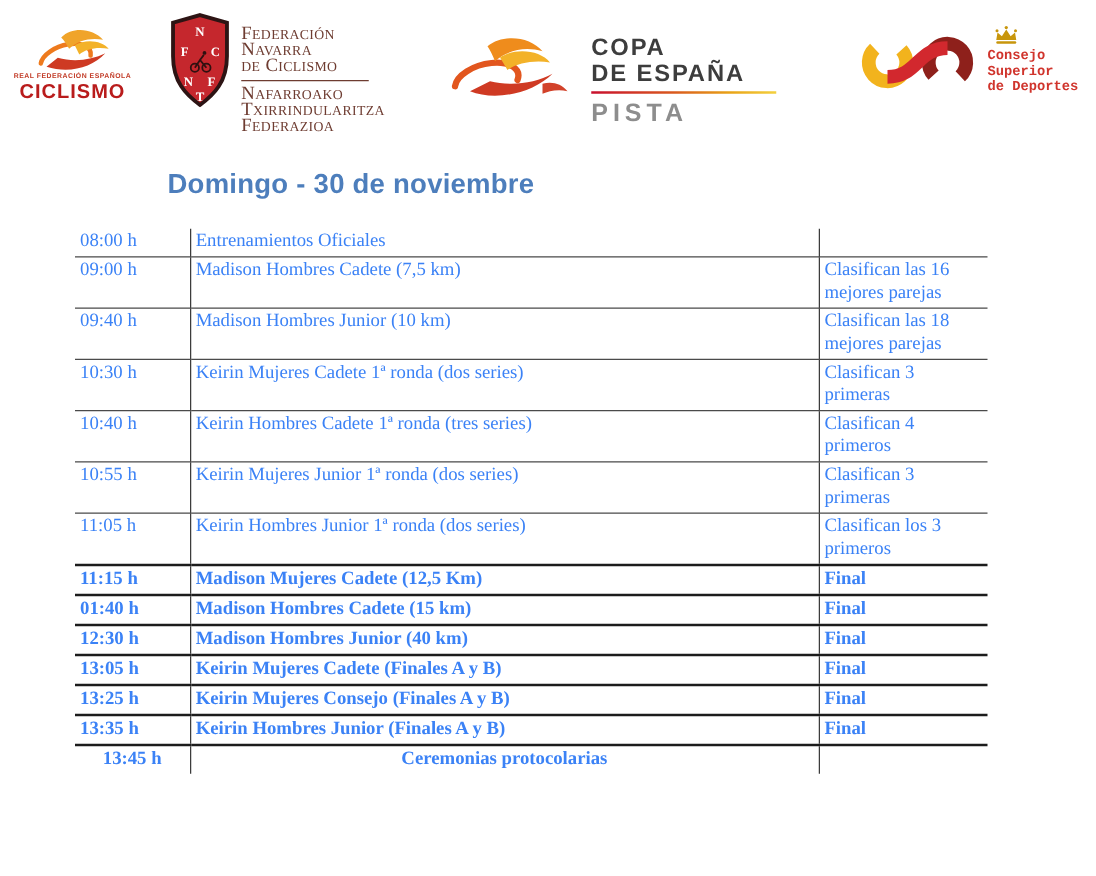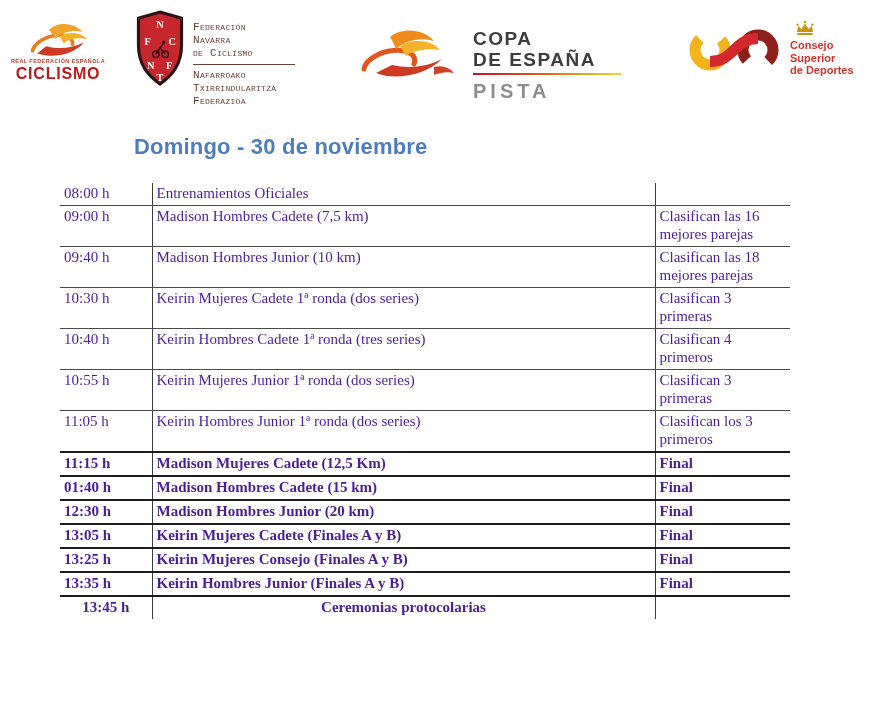--- a/index.html
+++ b/index.html
@@ -8,45 +8,45 @@
 
   
   .logo{position:absolute;}
   
   .rfec{left:10px;top:20px;width:96px;text-align:center;}
   .rfec svg{display:block;margin:0 auto;}
   .rfec-small{font-weight:700;font-size:5.5px;letter-spacing:.4px;color:#c23b27;margin-top:0;}
   .rfec-big{font-weight:700;font-size:16px;letter-spacing:.8px;color:#b91c1c;margin-top:1px;}
   
   .fnc{left:136px;top:10px;display:flex;}
-  .fnc-text{margin-left:9px;padding-top:11px;font-family:Liberation Mono, monospace;
-            font-variant:small-caps;color:#6e3c31;font-size:11px;line-height:13px;letter-spacing:.3px;}
+  .fnc-text{margin-left:9px;padding-top:11px;font-family:Liberation Serif, serif;
+            font-variant:small-caps;color:#6e3c31;font-size:15px;line-height:13px;letter-spacing:.3px;}
   .fnc-rule{height:1px;background:#6e3c31;margin:4px 0 4px;width:102px;}
   
   .copa{left:348px;top:24px;display:flex;align-items:flex-start;}
   .copa-text{margin-left:10px;padding-top:4px;}
   .copa-l1{font-weight:700;font-size:19px;line-height:21px;letter-spacing:1.5px;color:#3d3d3d;}
   .copa-rule{height:2px;margin:3px 0 5px;width:148px;background:linear-gradient(90deg,#c8102e 0%,#d95a1e 45%,#e8a317 75%,#f3d03e 100%);}
   .copa-l3{font-weight:700;font-size:20px;letter-spacing:4px;color:#8d8d8d;}
   
   .csd{left:688px;top:20px;display:flex;align-items:flex-start;}
   .csd-glyph{margin-top:8px;}
-  .csd-right{margin-left:10px;}
+  .csd-right{margin-left:10px;font-family:Liberation Mono, monospace;}
   .csd-crown{margin-left:4px;display:block;}
   .csd-text{font-weight:700;font-size:11px;line-height:12.5px;color:#d0342c;margin-top:3px;}
 
   
   .heading{position:absolute;left:134px;top:134px;margin:0;
            font-weight:700;font-size:22px;color:#4d7ebc;letter-spacing:.2px;}
 
   
   table.schedule{position:absolute;left:60px;top:183px;width:730px;
                  border-collapse:collapse;table-layout:fixed;}
   table.schedule td{font-family:"Liberation Serif",serif;font-size:15px;line-height:18px;
-                    color:#4c1d95;vertical-align:top;padding:1px 4px 3px;overflow:hidden;}
+                    color:#3b82f6;vertical-align:top;padding:1px 4px 3px;overflow:hidden;}
   td.cell-time{padding-left:8px;}
   td.cell-event{padding-left:13px;}
   td.cell-note{padding-left:6px;padding-right:2px;}
   td.cell-time,td.cell-event{border-right:1px solid #3c3c3c;}
   tr.sep-light td{border-bottom:1px solid #4a4a4a;}
   tr.sep-heavy td{border-bottom:2px solid #1c1c1c;}
   tr.sep-none td{border-bottom:none;text-align:center;}
   tr.bold td{font-weight:700;}
 
   .svgtext{font-family:"Liberation Serif",serif;font-weight:700;fill:#ffffff;}
@@ -183,21 +183,21 @@
           <td class="cell-event">Madison Mujeres Cadete (12,5 Km)</td>
           <td class="cell-note">Final</td>
         </tr>
         <tr class="bold sep-heavy">
           <td class="cell-time">01:40 h</td>
           <td class="cell-event">Madison Hombres Cadete (15 km)</td>
           <td class="cell-note">Final</td>
         </tr>
         <tr class="bold sep-heavy">
           <td class="cell-time">12:30 h</td>
-          <td class="cell-event">Madison Hombres Junior (20 km)</td>
+          <td class="cell-event">Madison Hombres Junior (40 km)</td>
           <td class="cell-note">Final</td>
         </tr>
         <tr class="bold sep-heavy">
           <td class="cell-time">13:05 h</td>
           <td class="cell-event">Keirin Mujeres Cadete (Finales A y B)</td>
           <td class="cell-note">Final</td>
         </tr>
         <tr class="bold sep-heavy">
           <td class="cell-time">13:25 h</td>
           <td class="cell-event">Keirin Mujeres Consejo (Finales A y B)</td>

